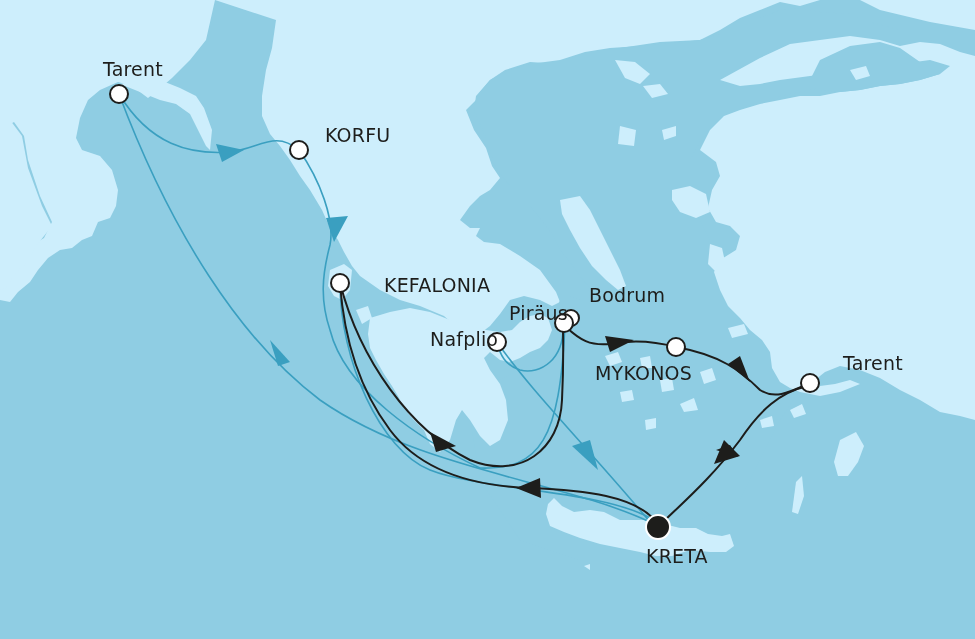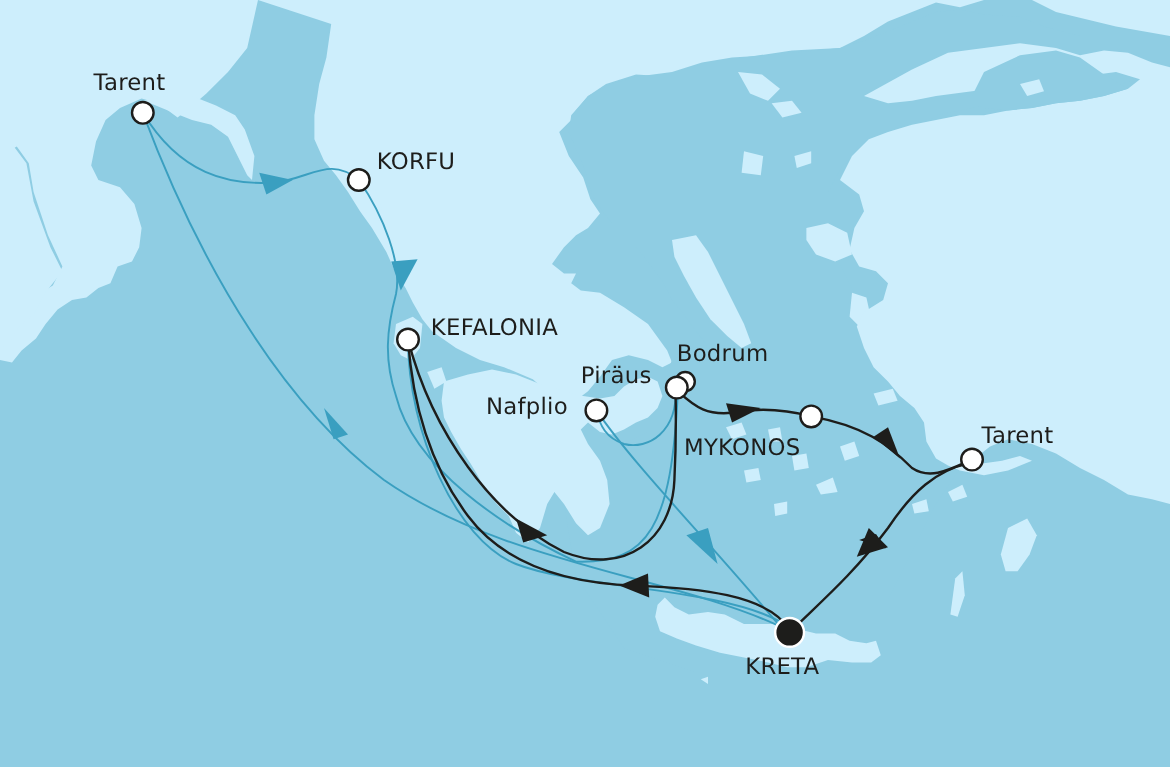--- a/index.html
+++ b/index.html
@@ -1,19 +1,19 @@
 <!DOCTYPE html>
 <html><head>
 <meta charset="utf-8">
 <style>
   html, body { margin: 0; padding: 0; }
   body { width: 975px; height: 639px; overflow: hidden; background: #8fcde3; font-family: "DejaVu Sans", sans-serif; }
   #map { position: relative; width: 975px; height: 639px; }
   svg { position: absolute; left: 0; top: 0; }
-  .label { position: absolute; font-family: "DejaVu Sans", sans-serif; font-size: 19px; color: #1d1d1b; white-space: nowrap; letter-spacing: 0.2px; line-height: 1; }
+  .label { position: absolute; font-family: "DejaVu Sans", sans-serif; font-size: 19px; color: #1d1d1b; white-space: nowrap; letter-spacing: 0.2px; line-height: 1; margin-left: 25px; }
   .land { fill: #cdeefc; }
   .sea { fill: #8fcde3; }
   .route-teal { fill: none; stroke: #3a9fc0; stroke-width: 1.6; }
   .route-black { fill: none; stroke: #1d1d1b; stroke-width: 2; }
   .arrow-teal { fill: #3a9fc0; }
   .arrow-black { fill: #1d1d1b; }
   .port { fill: #ffffff; stroke: #1d1d1b; stroke-width: 2; }
   .port-home { fill: #1d1d1b; stroke: #ffffff; stroke-width: 2; }
 </style>
 </head>
@@ -98,21 +98,21 @@
     <circle class="port" cx="340" cy="283" r="9"></circle>
     <circle class="port" cx="497" cy="342" r="9"></circle>
     <circle class="port" cx="571" cy="318" r="8"></circle>
     <circle class="port" cx="564" cy="323" r="9"></circle>
     <circle class="port" cx="676" cy="347" r="9"></circle>
     <circle class="port" cx="810" cy="383" r="9"></circle>
     <circle class="port-home" cx="658" cy="527" r="12"></circle>
   </svg>
 
   <div class="label" style="left:78px;top:60px;">Tarent</div>
-  <div class="label" style="left:314px;top:126px;">KORFU</div>
-  <div class="label" style="left:359px;top:264px;">KEFALONIA</div>
+  <div class="label" style="left:300px;top:126px;">KORFU</div>
+  <div class="label" style="left:359px;top:276px;">KEFALONIA</div>
   <div class="label" style="left:405px;top:330px;">Nafplio</div>
   <div class="label" style="left:564px;top:286px;">Bodrum</div>
   <div class="label" style="left:484px;top:304px;">Piräus</div>
   <div class="label" style="left:570px;top:364px;">MYKONOS</div>
   <div class="label" style="left:818px;top:354px;">Tarent</div>
   <div class="label" style="left:621px;top:547px;">KRETA</div>
 </div>
 
 </body></html>

